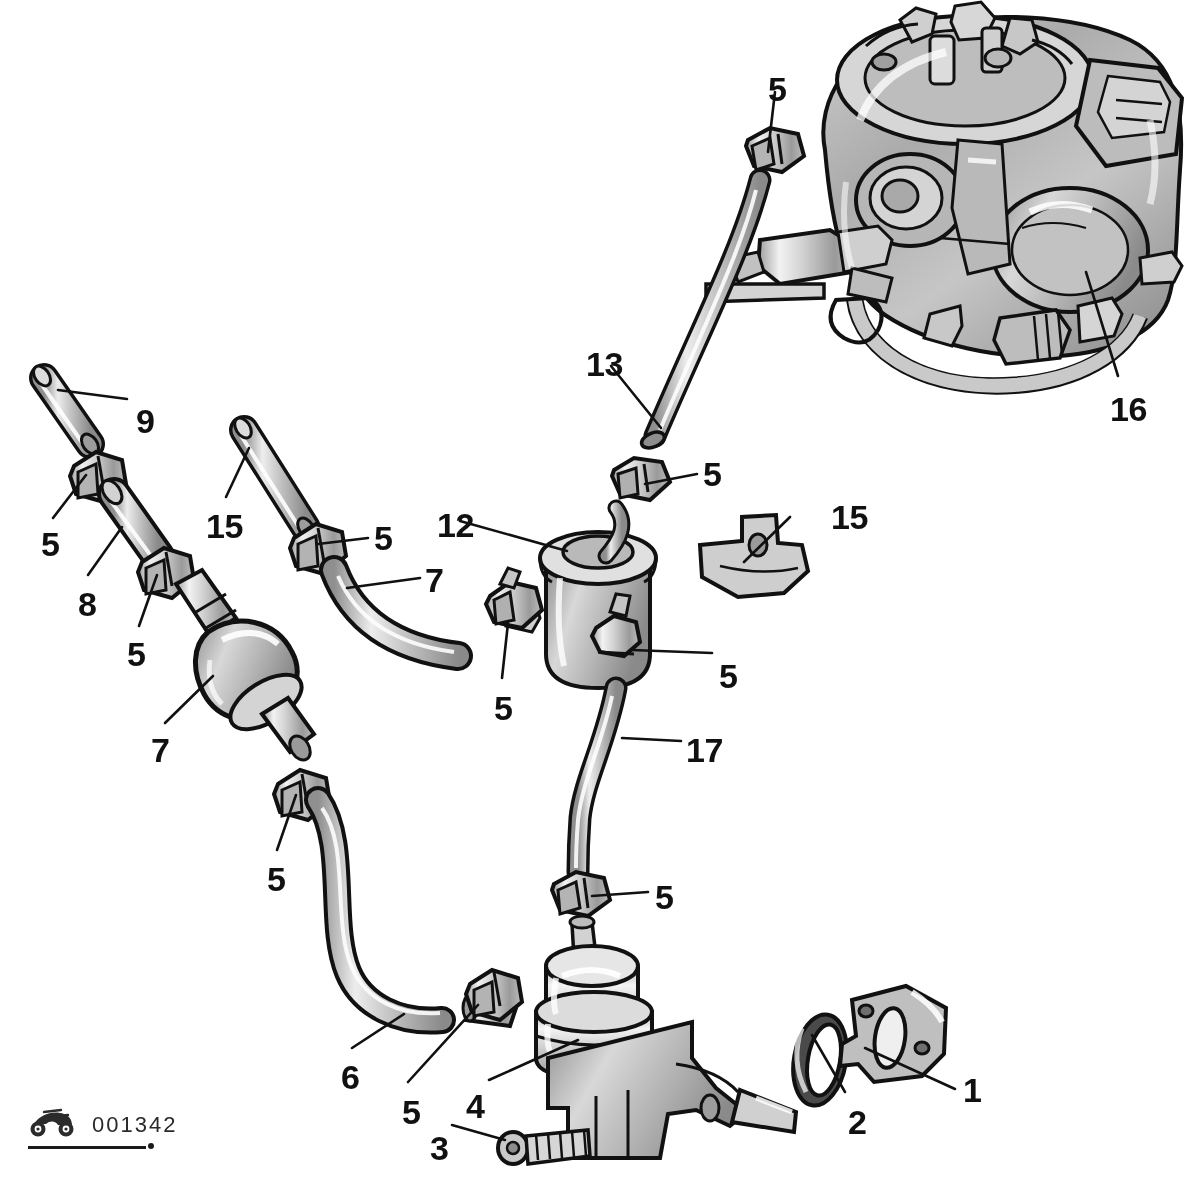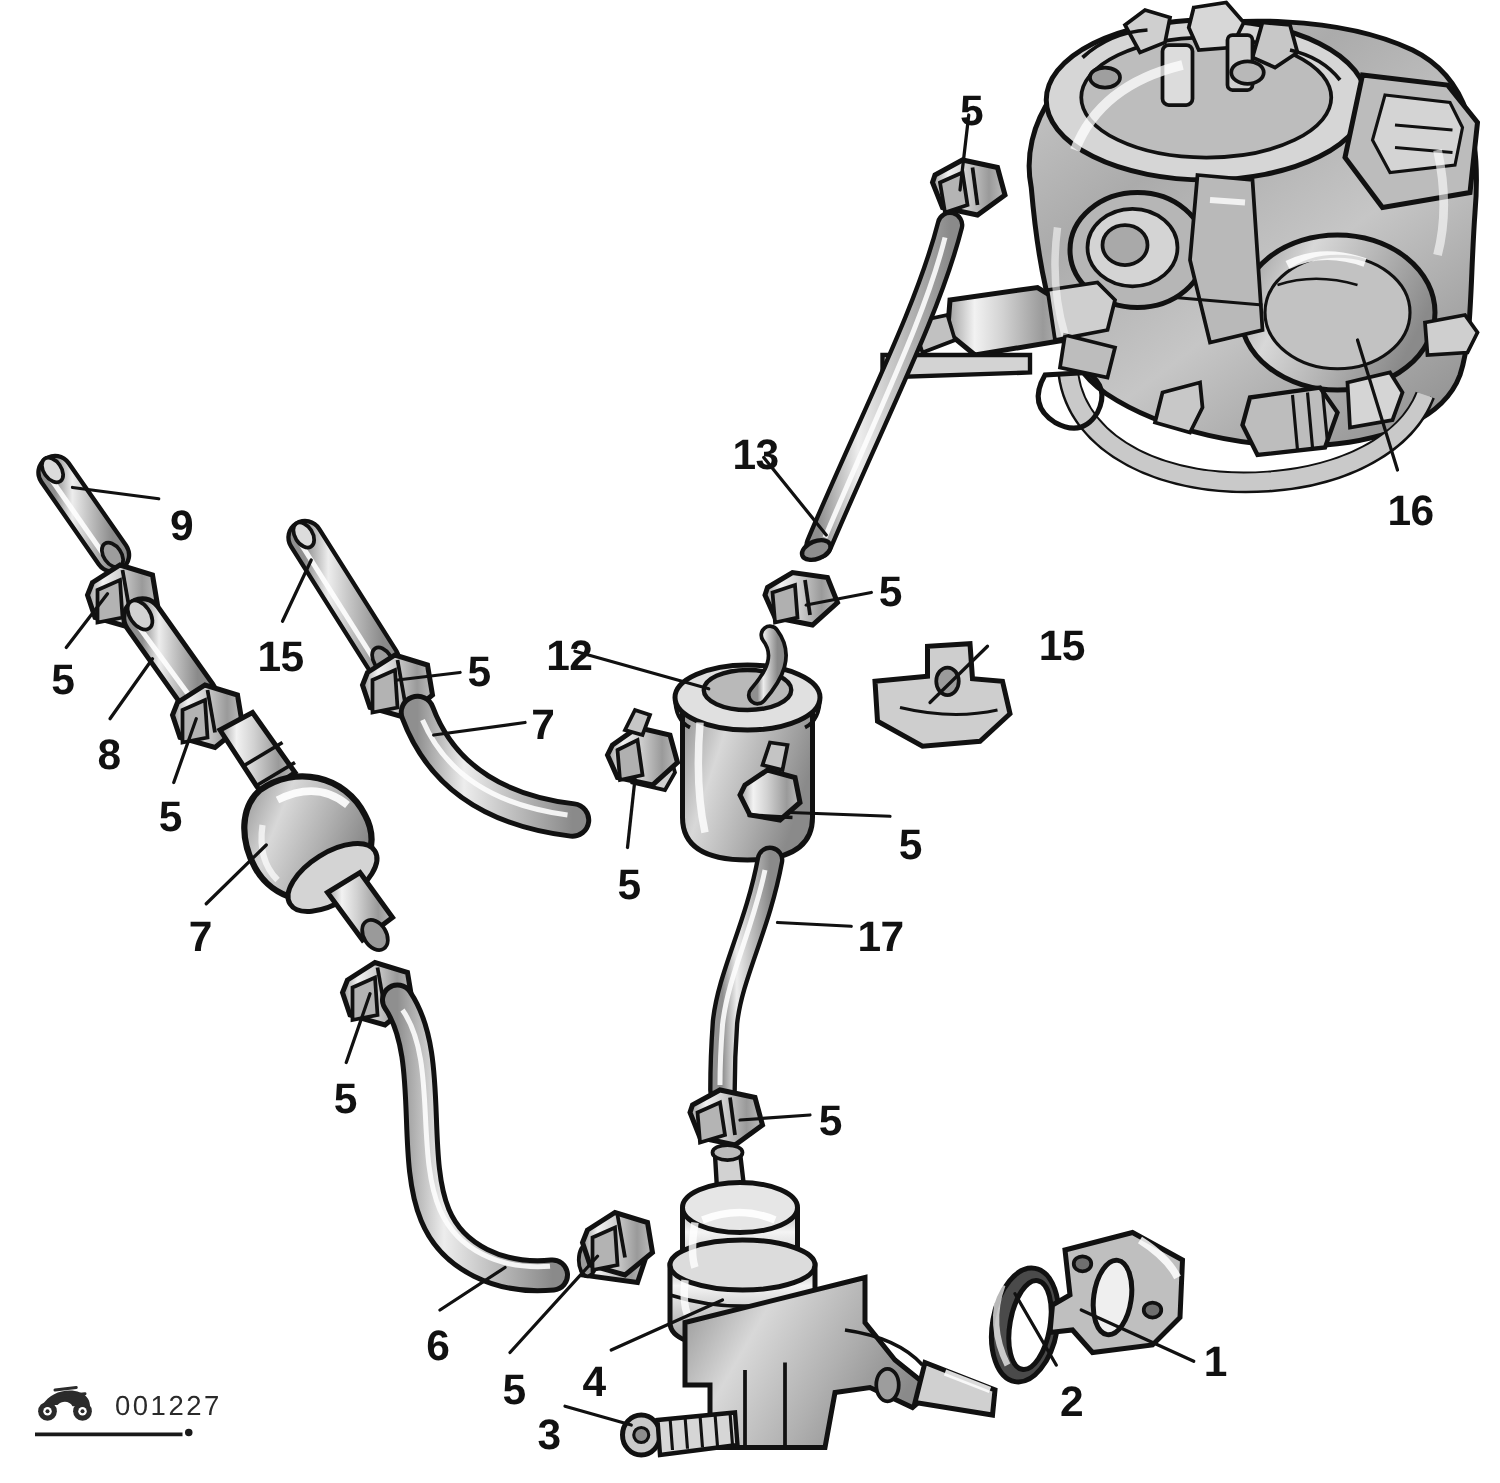--- a/index.html
+++ b/index.html
@@ -418,18 +418,18 @@
       <circle cx="10" cy="21" r="7.5" fill="#2b2b2b"></circle>
       <circle cx="10" cy="21" r="3.4" fill="#fff"></circle>
       <circle cx="10" cy="21" r="1.6" fill="#2b2b2b"></circle>
       <circle cx="38" cy="21" r="7.5" fill="#2b2b2b"></circle>
       <circle cx="38" cy="21" r="3.4" fill="#fff"></circle>
       <circle cx="38" cy="21" r="1.6" fill="#2b2b2b"></circle>
       <path d="M6,16 C12,6 26,2 36,6 C42,8 44,13 44,17 L30,17 C28,13 22,12 18,16 Z" fill="#2b2b2b"></path>
       <path d="M16,4 L33,2" stroke="#2b2b2b" stroke-width="2.4" stroke-linecap="round"></path>
       <path d="M20,9 L40,7" stroke="#2b2b2b" stroke-width="2.4" stroke-linecap="round"></path>
     </svg>
-    <span class="cap" style="position:static;">001227</span>
+    <span class="cap" style="position:static;">001342</span>
   </div>
   <div id="code-rule"></div>
   <div id="code-dot"></div>
 
 </div>
 
 </body></html>

